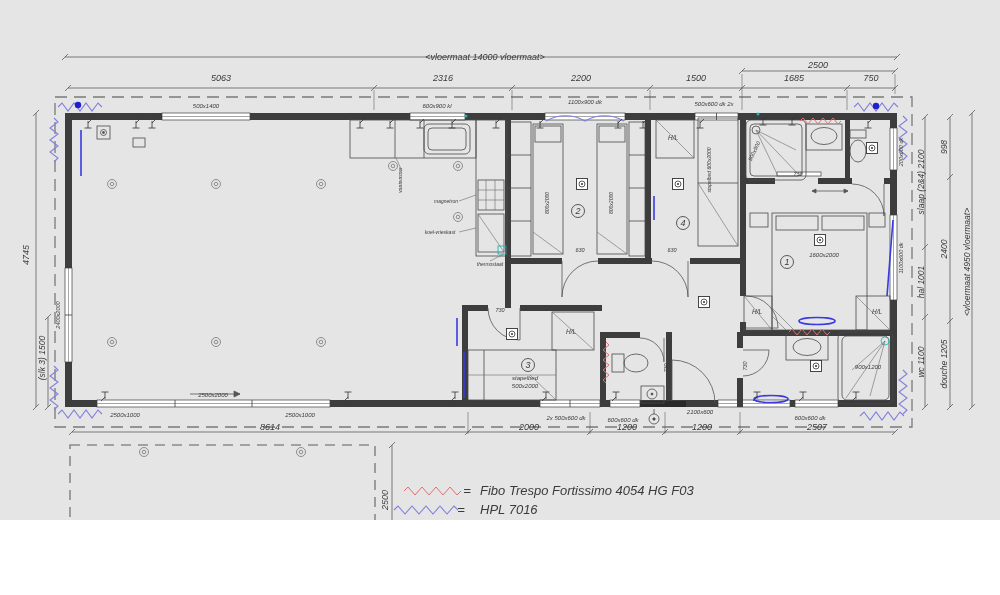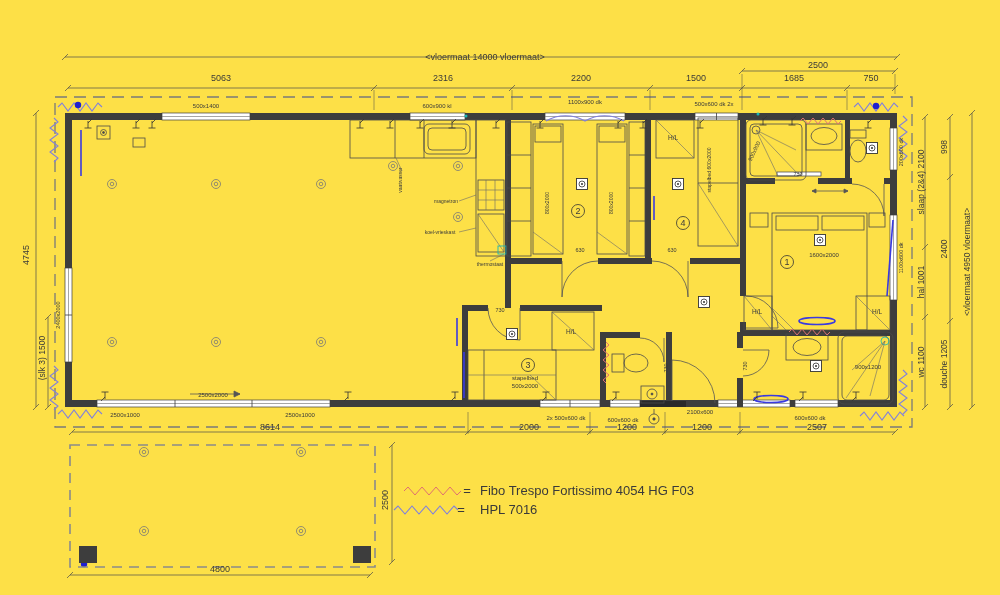--- a/index.html
+++ b/index.html
@@ -1,17 +1,17 @@
 <!DOCTYPE html>
 <html><head>
 <meta charset="utf-8">
 <style>
   html,body{margin:0;padding:0;background:#fff;}
-  .stage{position:relative;width:1000px;height:595px;background:#fde047;overflow:hidden;
-         font-family:"Liberation Sans", sans-serif;}
+  .stage{position:relative;width:1000px;height:520px;background:#e5e5e5;overflow:hidden;
+         font-family:"Liberation Sans", sans-serif;font-style:italic;}
   svg{position:absolute;left:0;top:0;}
   svg text{font-family:"Liberation Sans", sans-serif;fill:#3a3a3a;}
   .win{fill:#fff;stroke:#3d3d3d;stroke-width:0.7;}
   .iw{fill:#3d3d3d;}
   .fur{fill:none;stroke:#4a4a4a;stroke-width:0.8;}
   .furl{fill:none;stroke:#6a6a6a;stroke-width:0.6;}
   .dim{stroke:#4a4a4a;stroke-width:0.7;fill:none;}
   .door{stroke:#555;stroke-width:0.8;fill:none;}
   .bluemark{stroke:#3a3ae0;stroke-width:1.6;fill:none;}
   .bluezz{stroke:#8080dd;stroke-width:1.1;fill:none;}

